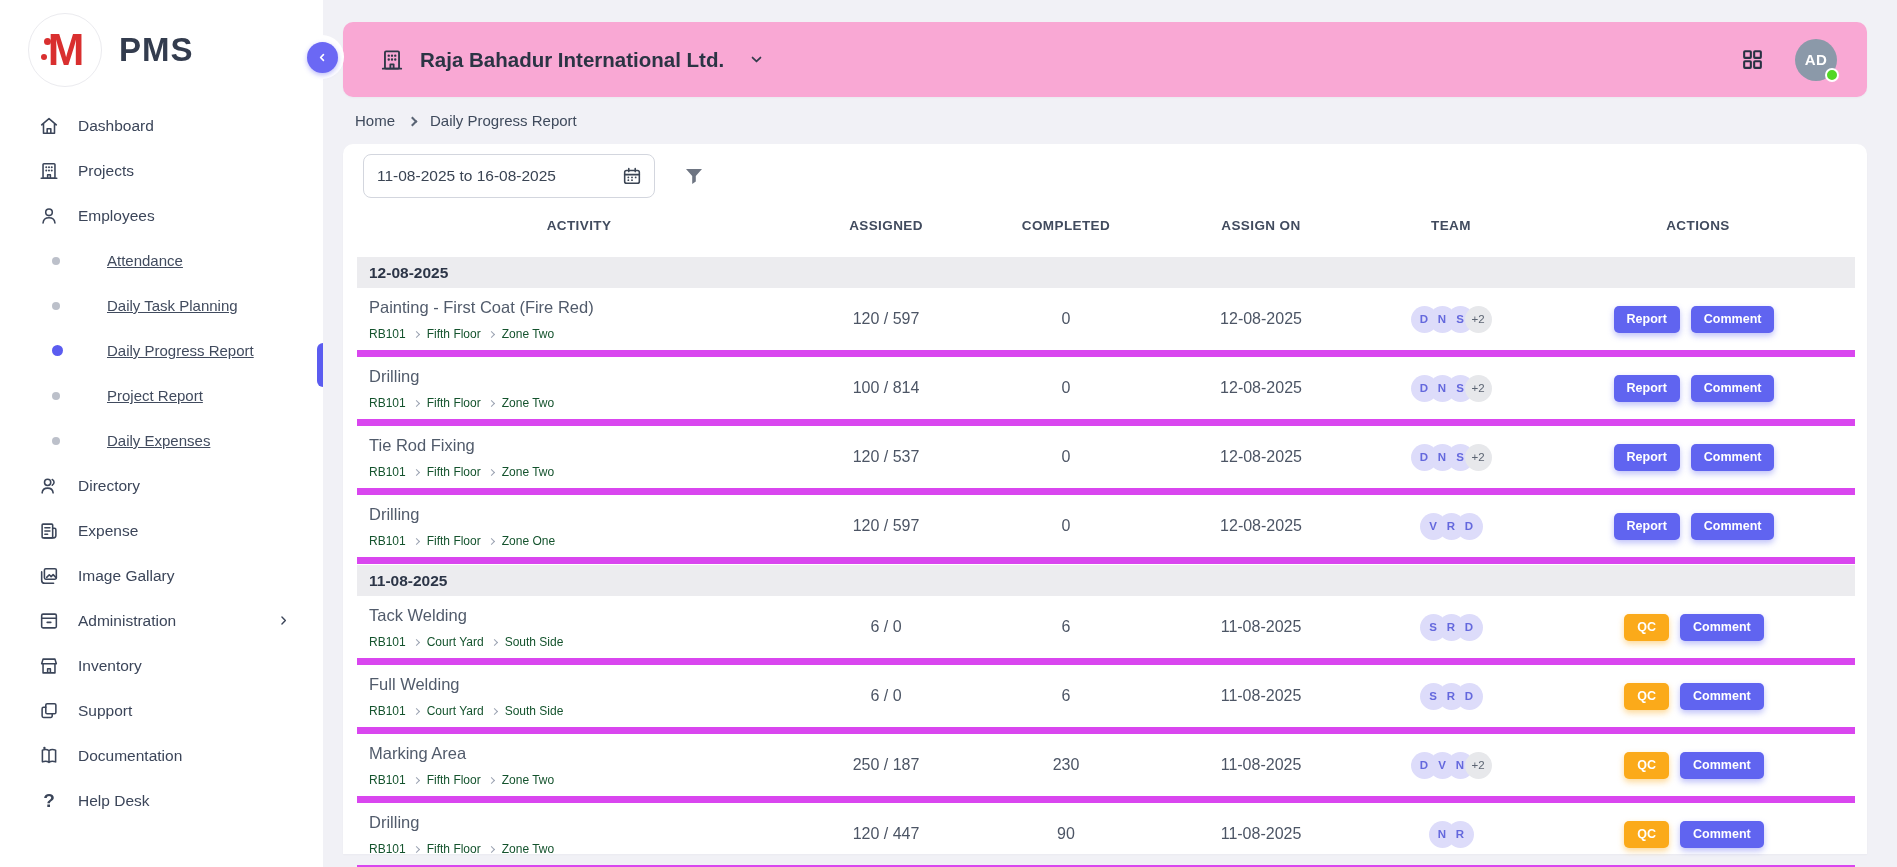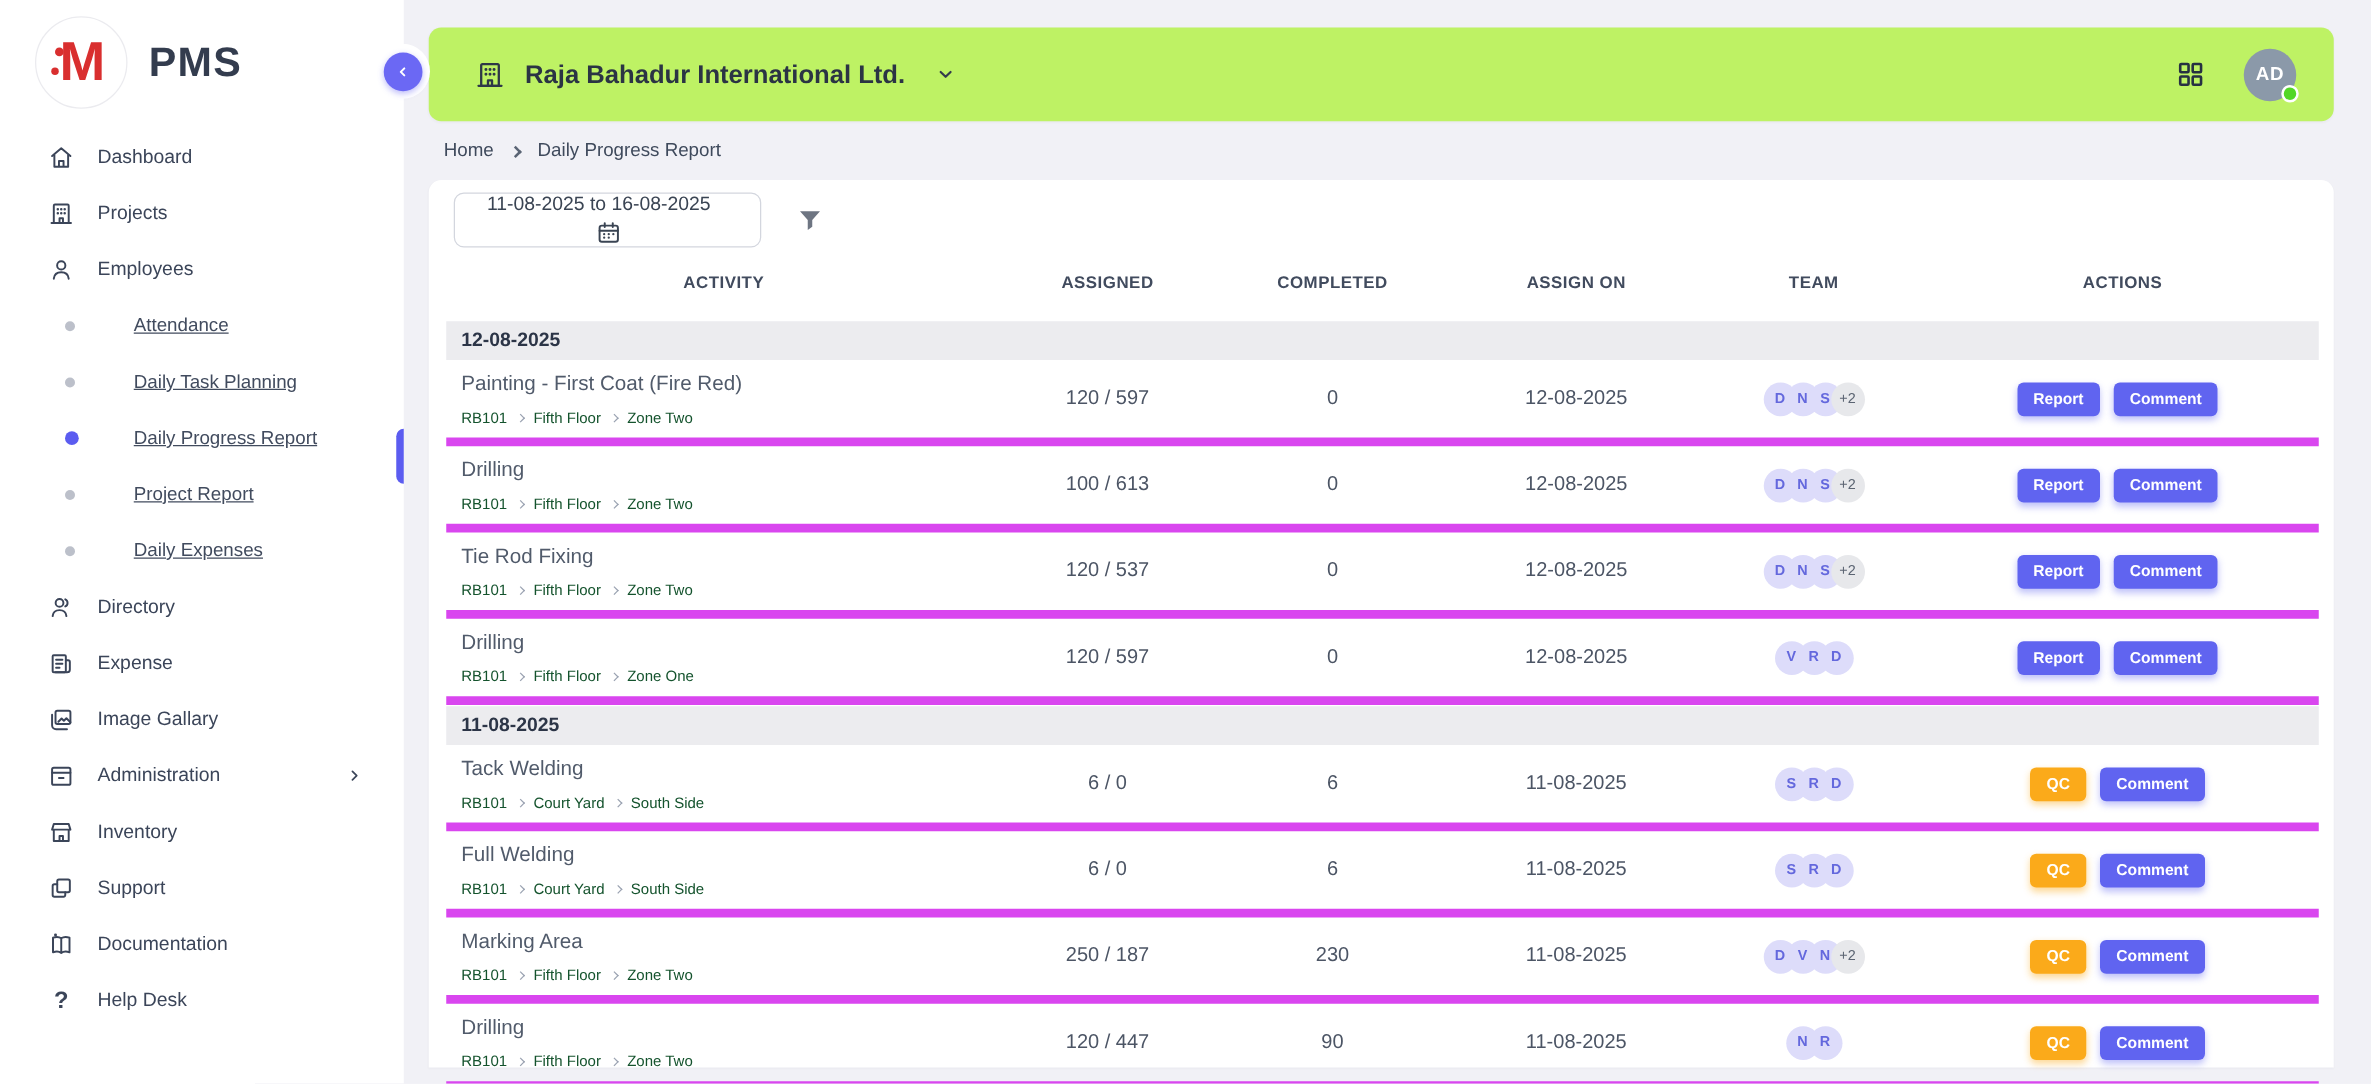--- a/index.html
+++ b/index.html
@@ -31,37 +31,37 @@
   .sub-label { margin-left:47px; }
   .sub-item.active .sub-label { margin-left:44px; }
 
   
   .collapse-halo { position:absolute; left:300px; top:35px; width:44px; height:44px; border-radius:50%; background:#fff; display:flex; align-items:center; justify-content:center; z-index:10; }
   .collapse-btn { width:31px; height:31px; border-radius:50%; background:#6b68f4; border:none; display:flex; align-items:center; justify-content:center; cursor:pointer; box-shadow:0 2px 5px rgba(107,104,244,.45); }
   .collapse-btn svg { width:15px; height:15px; stroke:#fff; fill:none; stroke-width:2.6; stroke-linecap:round; stroke-linejoin:round; }
 
   
   .main { position:absolute; left:323px; top:0; right:0; bottom:0; padding:0 30px 0 20px; }
-  .topbar { margin-top:22px; height:75px; background:#bef264; border-radius:10px; display:flex; align-items:center; justify-content:space-between; padding:0 30px 0 36px; box-shadow:0 1px 2px rgba(35,40,60,.03); }
+  .topbar { margin-top:22px; height:75px; background:#f9a8d4; border-radius:10px; display:flex; align-items:center; justify-content:space-between; padding:0 30px 0 36px; box-shadow:0 1px 2px rgba(35,40,60,.03); }
   .company { display:flex; align-items:center; gap:15px; cursor:pointer; }
   .company svg.office { width:26px; height:26px; stroke:#2e3847; fill:none; stroke-width:1.7; stroke-linecap:round; stroke-linejoin:round; }
   .company-name { font-size:20.5px; font-weight:600; color:#2b3444; }
   .company svg.cdown { width:19px; height:19px; stroke:#333c4c; fill:none; stroke-width:2.2; stroke-linecap:round; stroke-linejoin:round; margin-left:8px; }
   .top-right { display:flex; align-items:center; gap:30px; }
   .grid-icon { width:25px; height:25px; stroke:#273142; fill:none; stroke-width:2; cursor:pointer; }
   .avatar-wrap { position:relative; cursor:pointer; }
   .avatar { width:42px; height:42px; border-radius:50%; background:#8b99a9; color:#fff; font-size:15px; font-weight:700; display:flex; align-items:center; justify-content:center; letter-spacing:.5px; }
   .status-dot { position:absolute; right:-2px; bottom:-1px; width:14px; height:14px; border-radius:50%; background:#52d726; border:2px solid #fff; }
 
   .breadcrumb { height:47px; display:flex; align-items:center; gap:14px; padding-left:12px; font-size:15px; color:#3f4a5c; }
   .bc-sep { width:7px; height:7px; border-top:2px solid #5a6474; border-right:2px solid #5a6474; transform:rotate(45deg); margin-top:1px; }
 
   .panel { background:#fff; border-radius:10px 10px 0 0; padding:10px 12px 0 14px; height:calc(867px - 157px); box-shadow:0 1px 2px rgba(35,40,60,.03); }
   .filter-row { display:flex; align-items:center; gap:27px; padding-left:6px; }
-  .date-input { width:246px; height:44px; border:1.5px solid #d3d6de; border-radius:8px; display:flex; align-items:center; justify-content:space-between; padding:0 11px 0 13px; cursor:pointer; background:#fff;flex-direction:column; }
+  .date-input { width:292px; height:44px; border:1.5px solid #d3d6de; border-radius:8px; display:flex; align-items:center; justify-content:space-between; padding:0 11px 0 13px; cursor:pointer; background:#fff; }
   .date-input input { border:none; outline:none; font-family:inherit; font-size:15.5px; color:#3a4453; width:195px; background:transparent; }
   .cal-icon { width:22px; height:22px; stroke:#3a4453; fill:none; stroke-width:1.7; stroke-linecap:round; stroke-linejoin:round; }
   .funnel-icon { width:24px; height:24px; cursor:pointer; }
 
   .tgrid { display:grid; grid-template-columns:444px 170px 190px 200px 180px 1fr; }
   .thead { height:40px; margin-top:7px; align-items:center; }
   .th { text-align:center; font-size:13.5px; font-weight:700; color:#414b5e; letter-spacing:.4px; }
   .band { height:31px; margin-top:1px; background:#ececef; display:flex; align-items:center; padding-left:12px; font-size:15.5px; font-weight:700; color:#2c3547; }
   .band.first { margin-top:12px; }
   .trow { height:69px; align-items:center; border-bottom:7px solid #d946ef; }
@@ -348,21 +348,21 @@
     <div class="c-activity">
       <div class="row-title">Drilling</div>
       <div class="row-path">
                 <span>RB101</span>
                 <span class="psep"></span>
                 <span>Fifth Floor</span>
                 <span class="psep"></span>
                 <span>Zone Two</span>
               </div>
     </div>
-    <div class="c-num">100 / 613</div>
+    <div class="c-num">100 / 814</div>
     <div class="c-num">0</div>
     <div class="c-num">12-08-2025</div>
     <div class="c-team">
               <span class="chip">D</span>
               <span class="chip">N</span>
               <span class="chip">S</span>
               <span class="chip chip-extra">+2</span>
             </div>
     <div class="c-actions">
       <button class="btn btn-indigo">Report</button>

